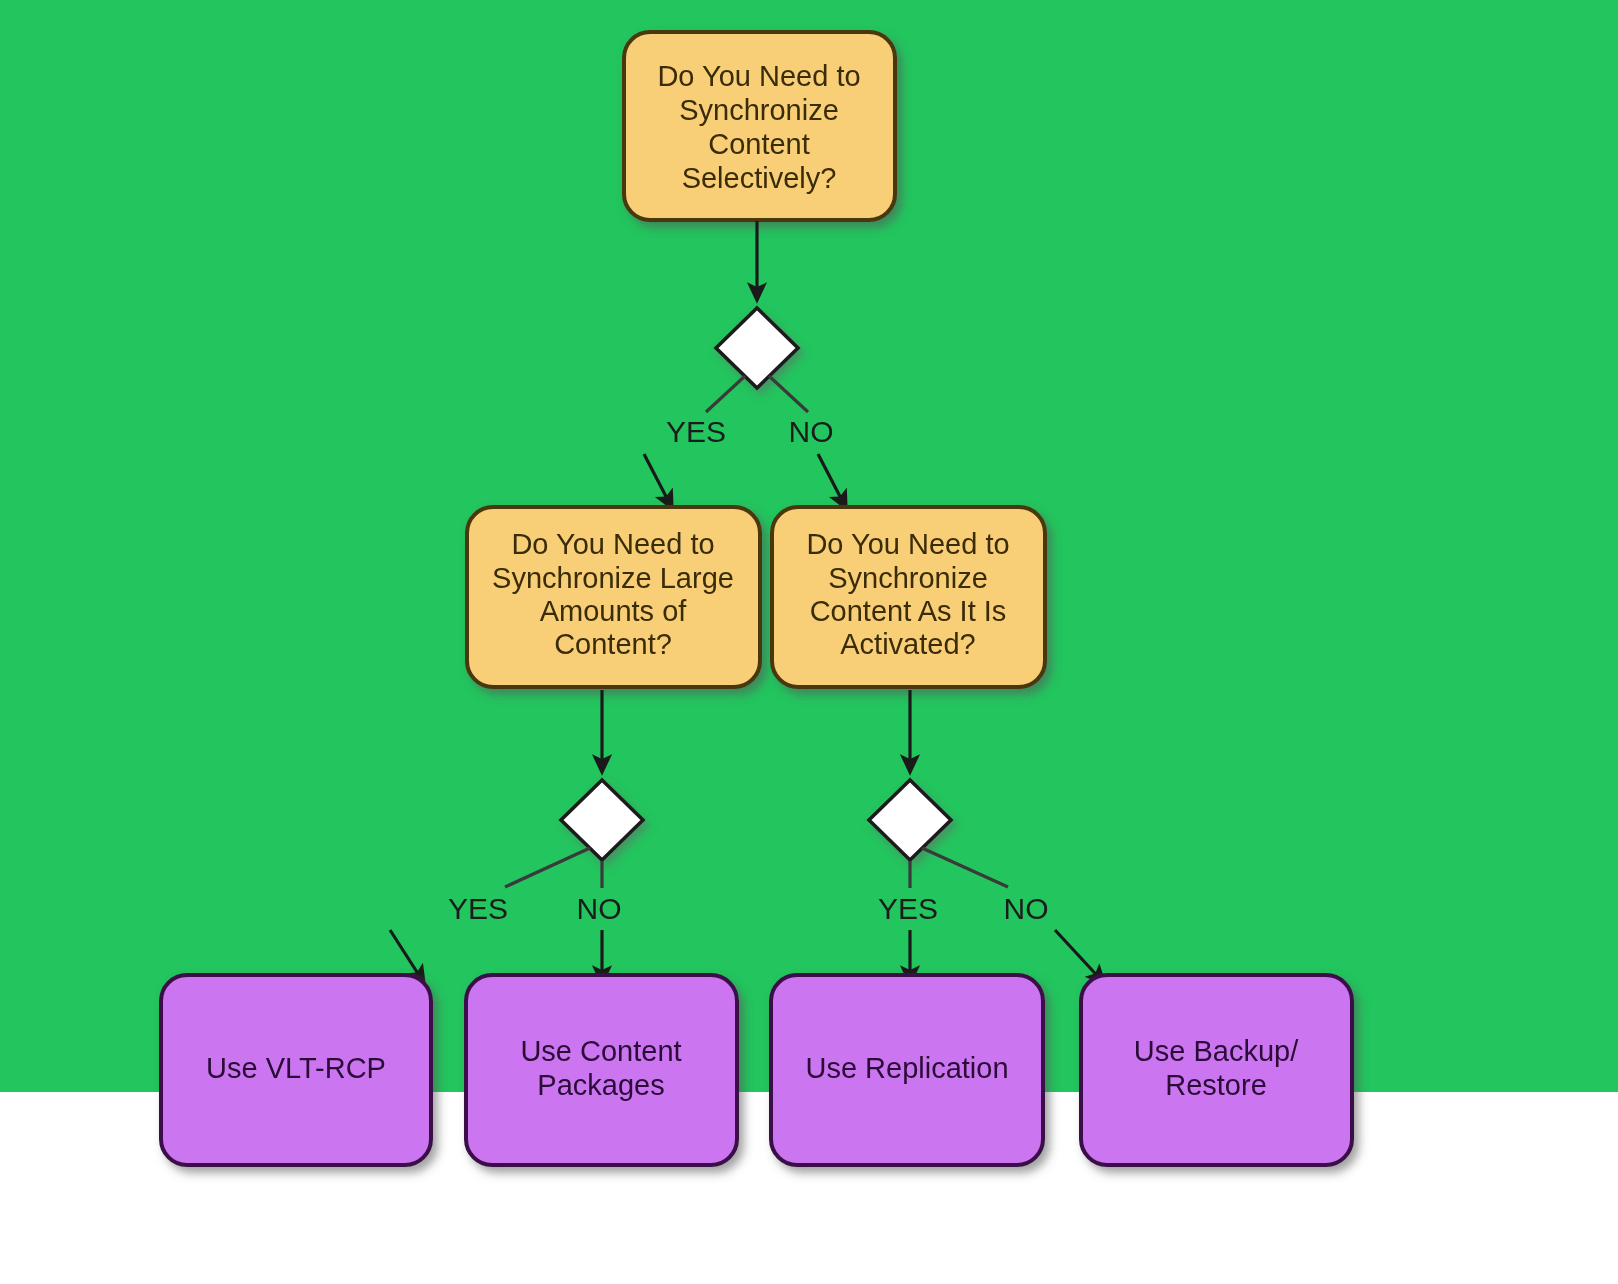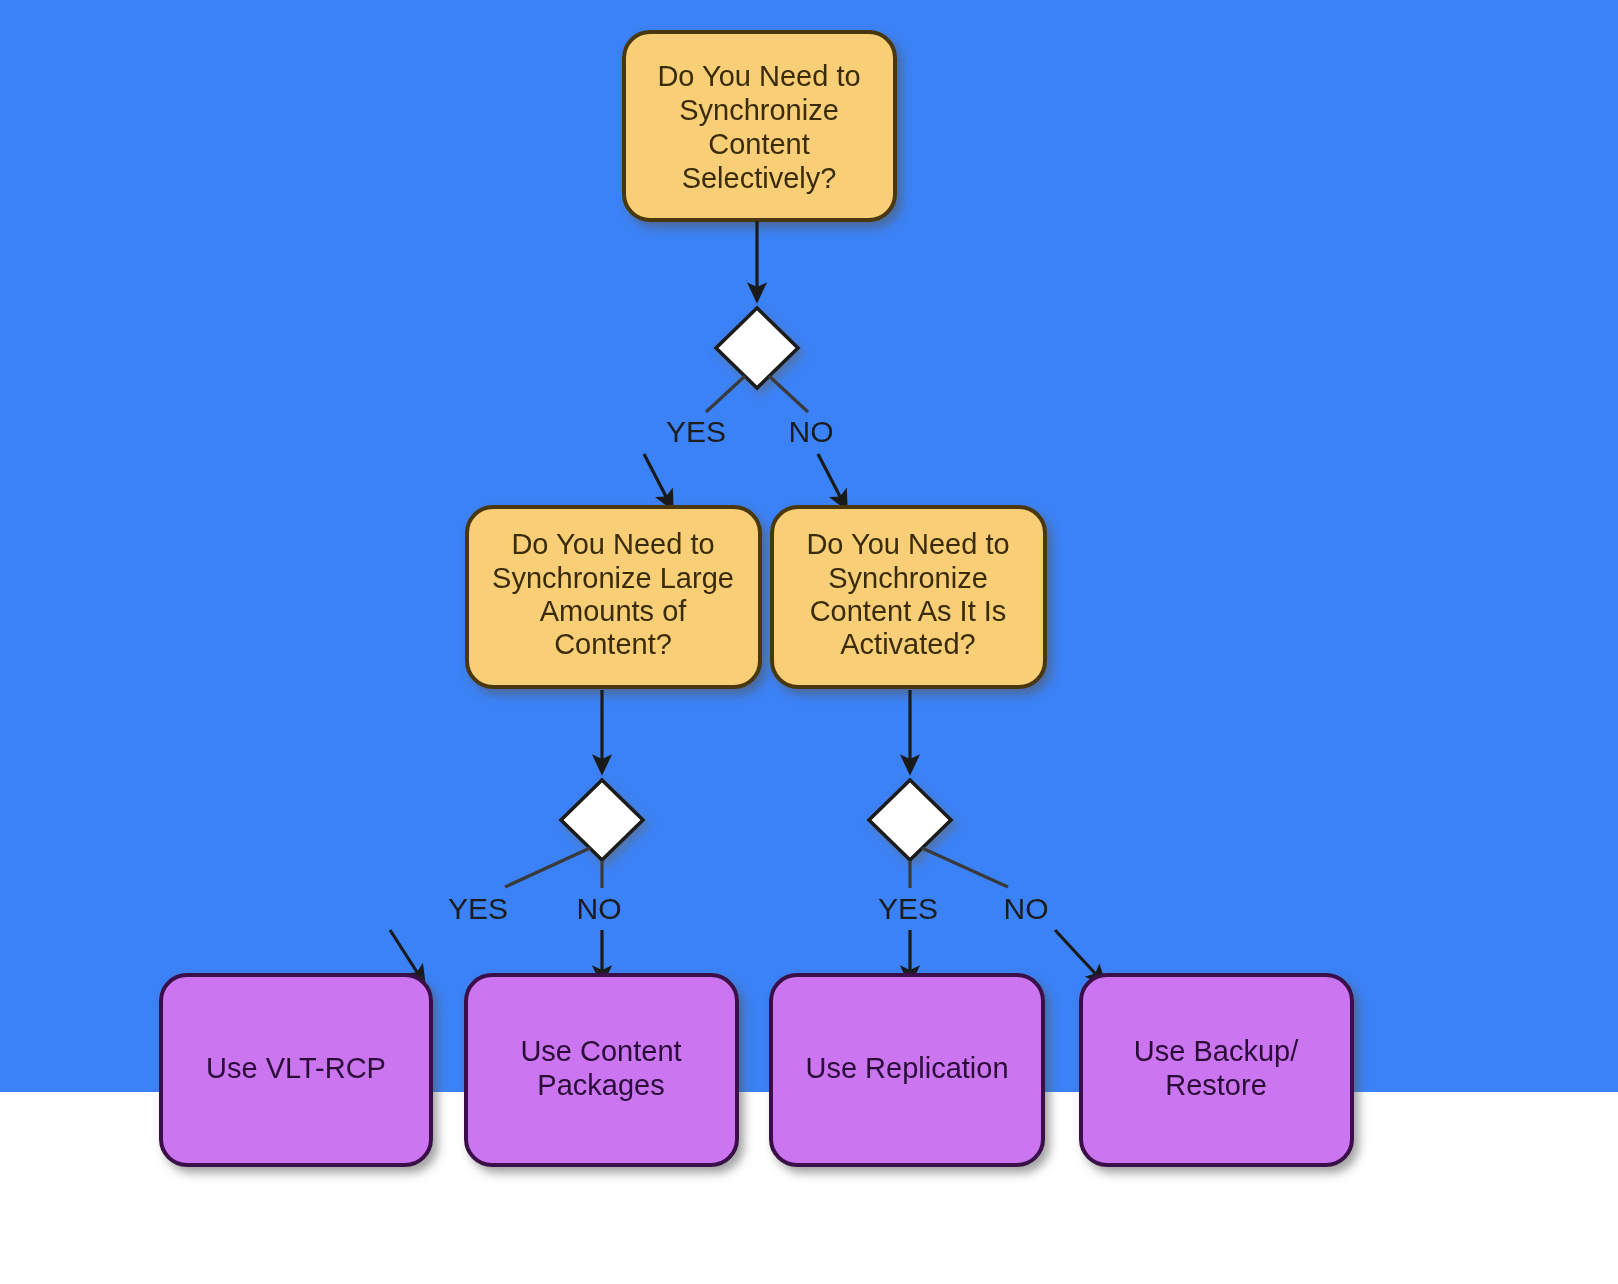--- a/index.html
+++ b/index.html
@@ -11,21 +11,21 @@
   body {
     width: 1618px;
     height: 1284px;
     font-family: "Liberation Sans", sans-serif;
     overflow: hidden;
   }
   #flowchart-root {
     position: relative;
     width: 1618px;
     height: 1092px;
-    background: #3b82f6;
+    background: #22c55e;
   }
   svg.chart-canvas {
     position: absolute;
     left: 0;
     top: 0;
     width: 1618px;
     height: 1284px;
     display: block;
   }
   .node-label {

